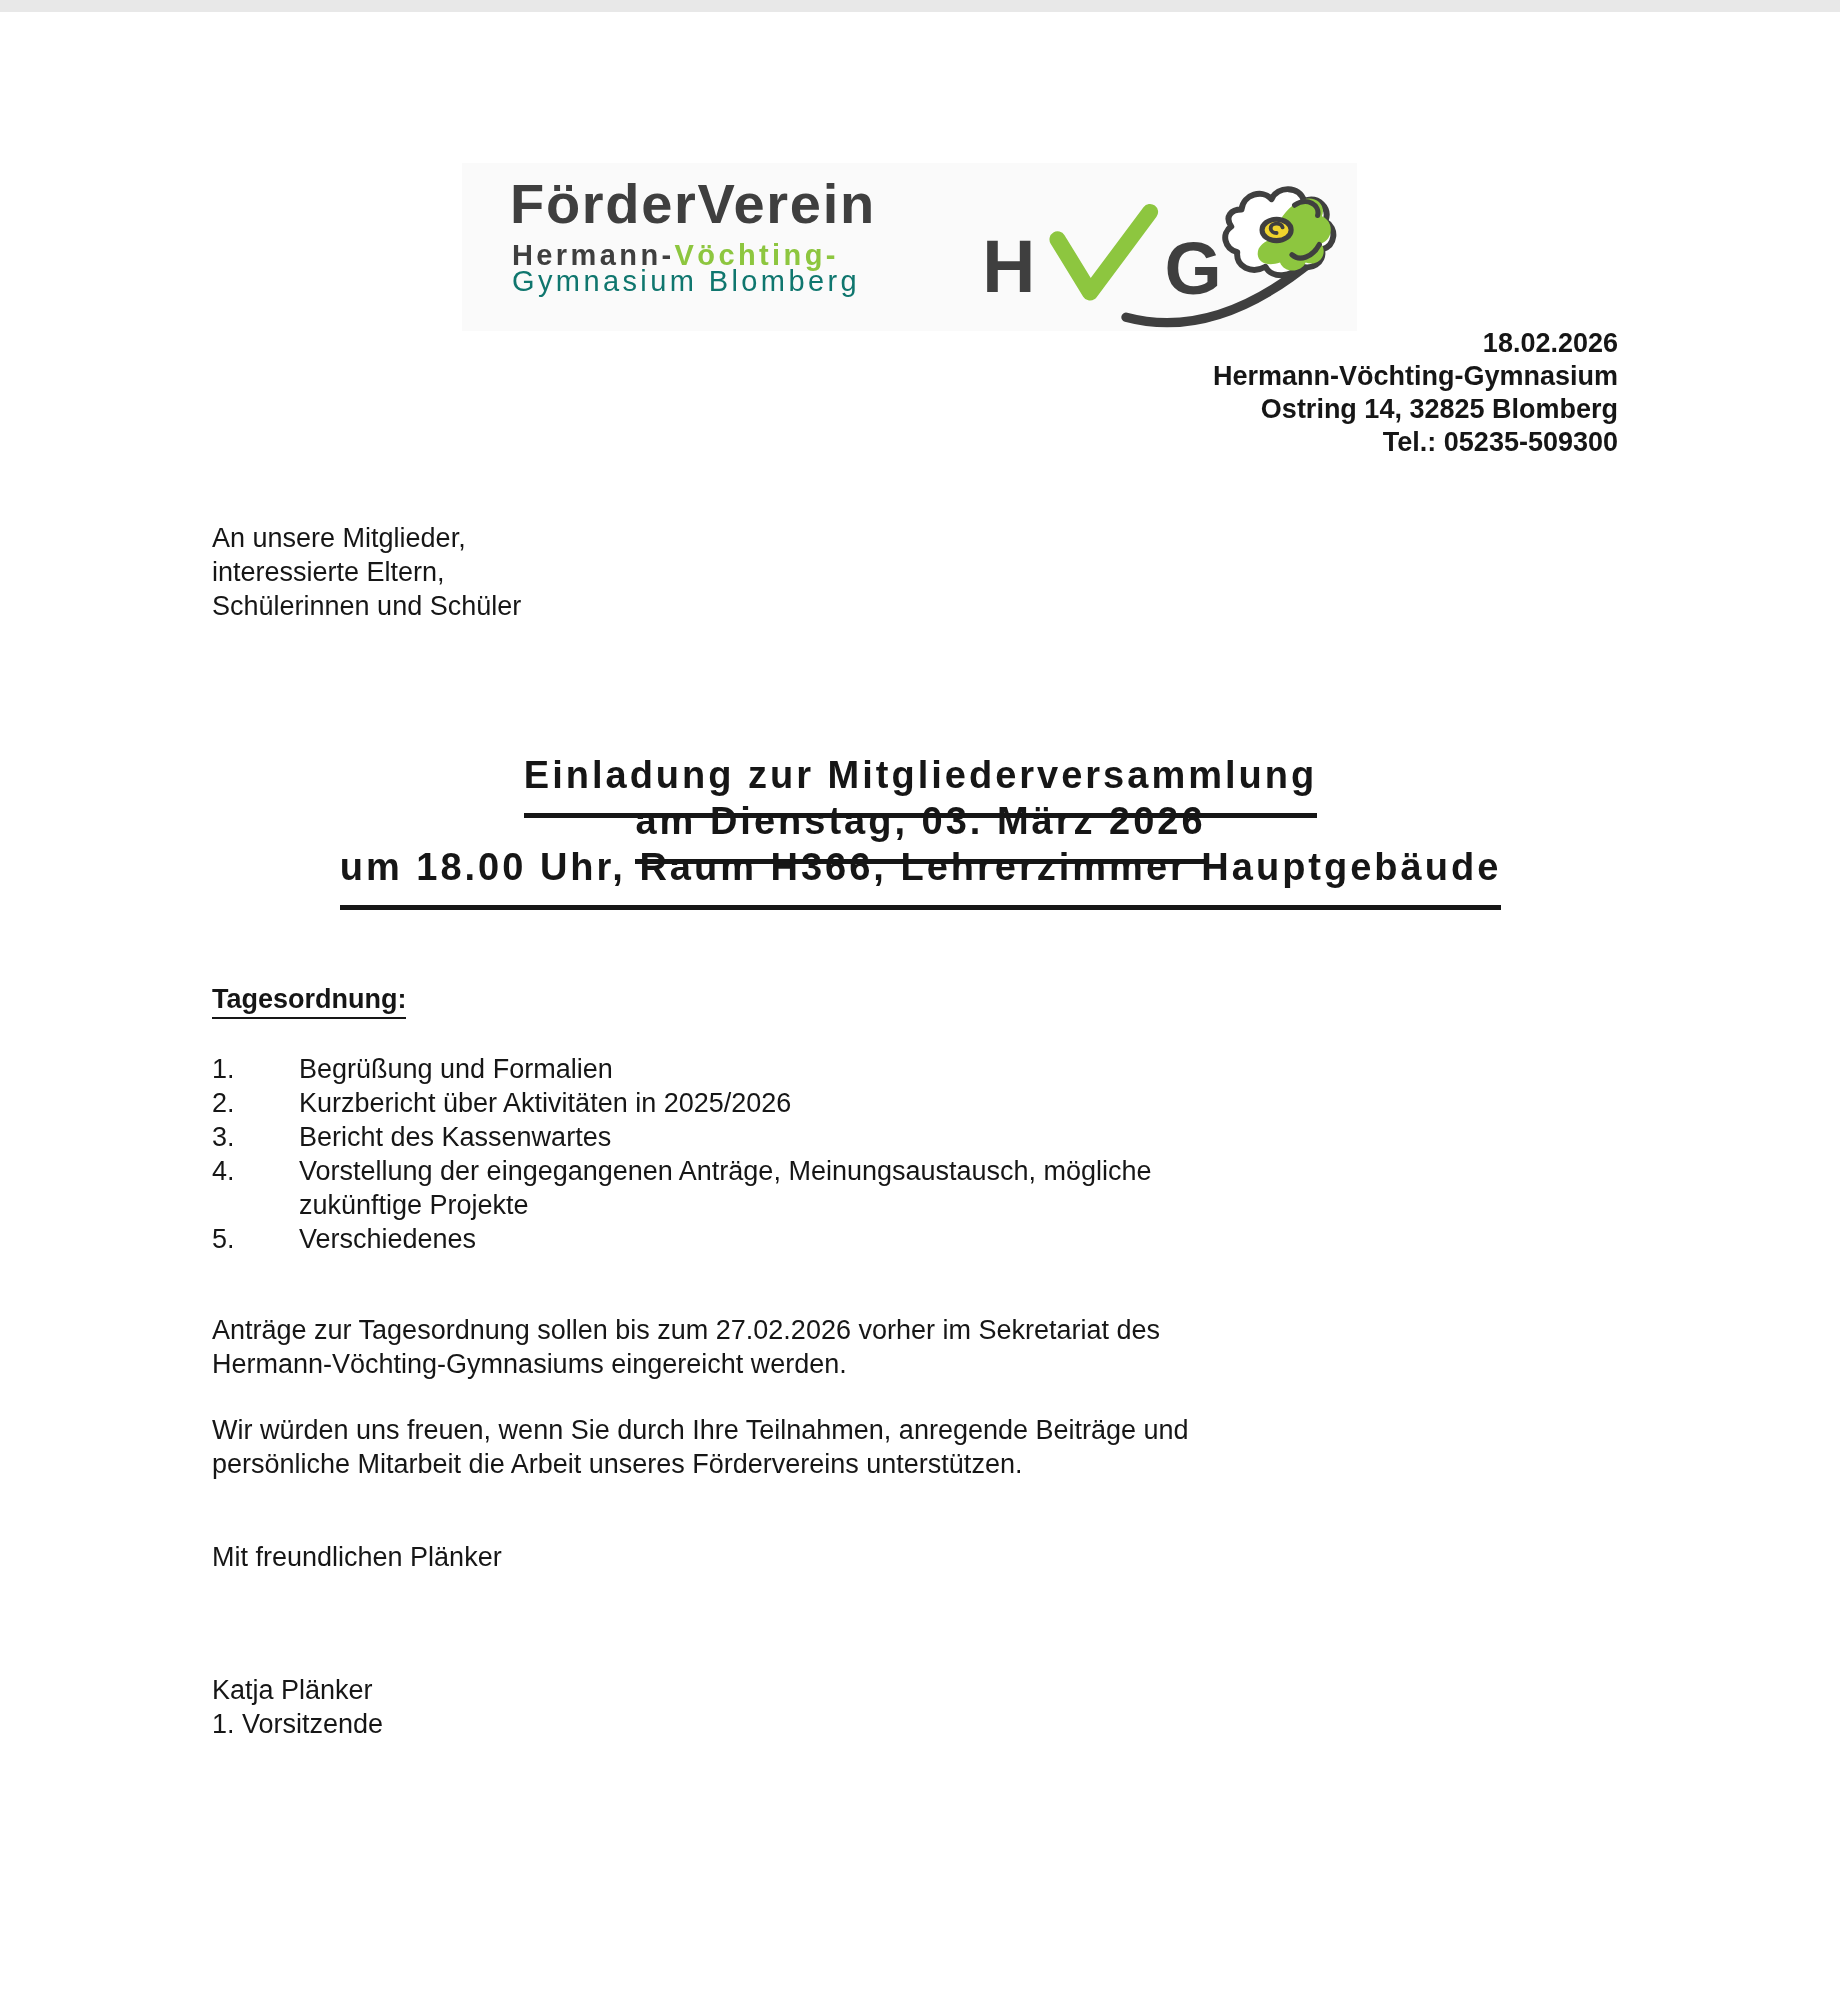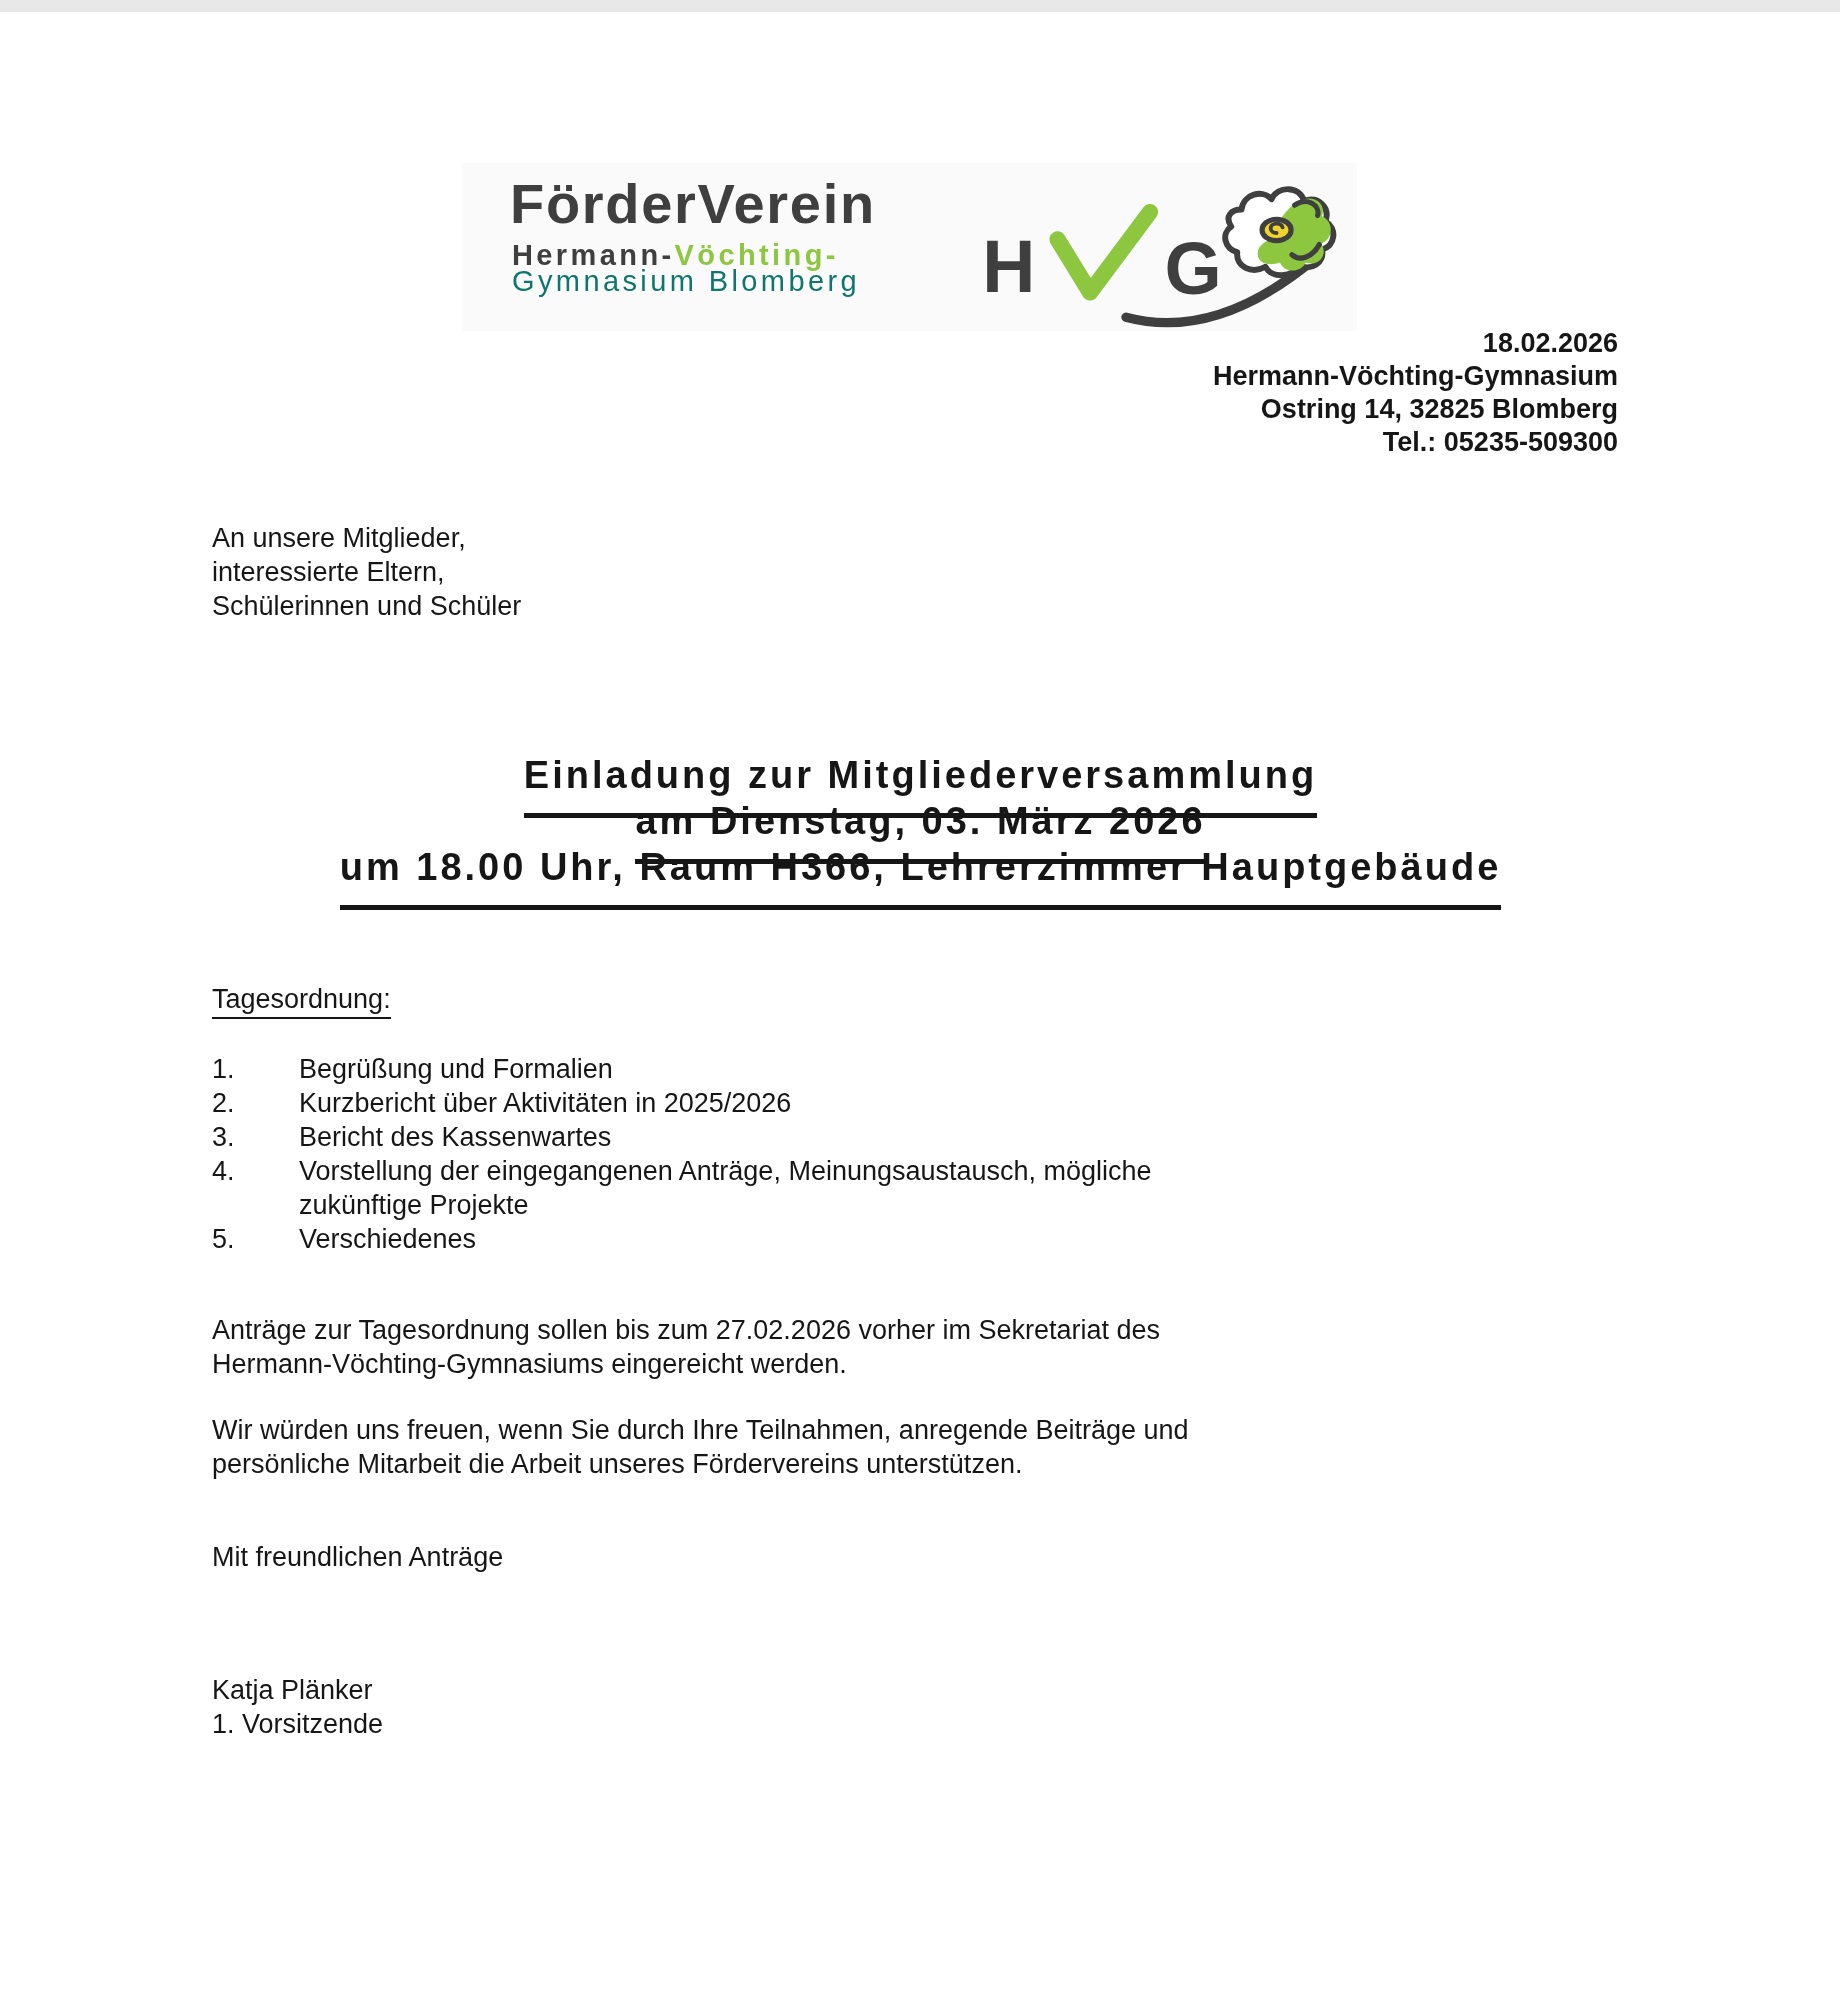--- a/index.html
+++ b/index.html
@@ -54,21 +54,21 @@
   .title-block {
     left: 0; top: 740px; width: 1841px;
     text-align: center;
     font-size: 38px; font-weight: 700; letter-spacing: 3px;
     line-height: 46px; white-space: nowrap;
   }
   .title-block .hl { border-bottom: 5.1px solid #161616; padding-bottom: 17px; }
 
   
   .agenda-heading { left: 212px; top: 970px; font-size: 27px; line-height: 34px; white-space: nowrap; }
-  .agenda-heading .ul { border-bottom: 2.6px solid #161616; padding-bottom: 2.6px; }
+  .agenda-heading .ul { border-bottom: 2.6px solid #161616; padding-bottom: 2.6px; font-weight: bold; }
   .agenda-list { left: 212px; top: 1040px; font-size: 27px; line-height: 34px; }
   .agenda-row { display: flex; }
   .agenda-row .num { width: 87px; flex: 0 0 87px; }
   .agenda-row .txt div { white-space: nowrap; }
 
   
   .para { left: 212px; font-size: 27px; line-height: 34px; white-space: nowrap; }
   .para-1 { top: 1301px; }
   .para-2 { top: 1401px; }
   .closing { left: 212px; top: 1528px; font-size: 27px; line-height: 34px; white-space: nowrap; }
@@ -177,21 +177,21 @@
 
   <div class="abs para para-1">
     <div>Anträge zur Tagesordnung sollen bis zum 27.02.2026 vorher im Sekretariat des</div>
     <div>Hermann-Vöchting-Gymnasiums eingereicht werden.</div>
   </div>
   <div class="abs para para-2">
     <div>Wir würden uns freuen, wenn Sie durch Ihre Teilnahmen, anregende Beiträge und</div>
     <div>persönliche Mitarbeit die Arbeit unseres Fördervereins unterstützen.</div>
   </div>
 
-  <div class="abs closing">Mit freundlichen Anträge</div>
+  <div class="abs closing">Mit freundlichen Plänker</div>
 
   <div class="abs signature">
     <div>Katja Plänker</div>
     <div>1. Vorsitzende</div>
   </div>
 
 </div>
 
 
 </body></html>

